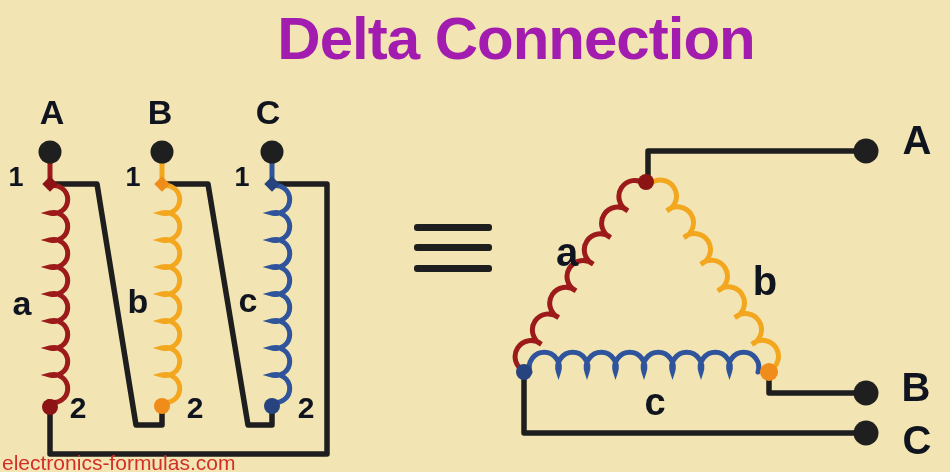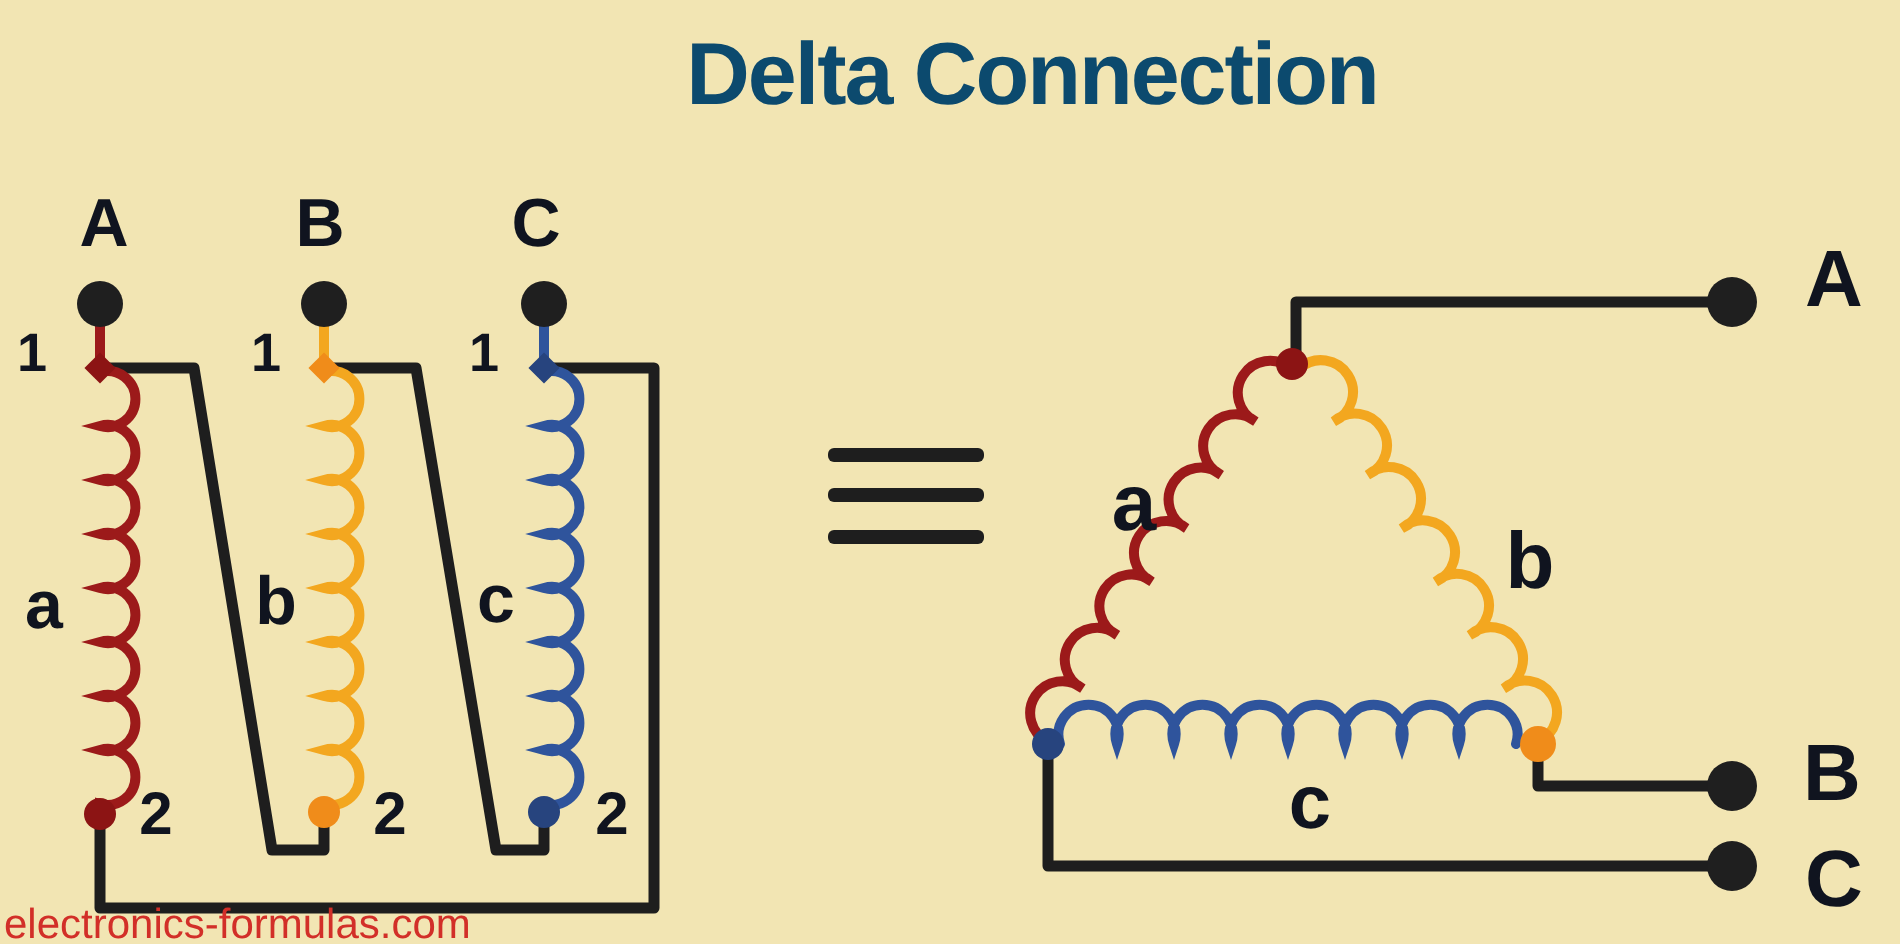--- a/index.html
+++ b/index.html
@@ -11,21 +11,21 @@
   }
   #stage{position:absolute;inset:0;width:950px;height:472px;}
   svg{position:absolute;left:0;top:0;}
   .lbl{
     position:absolute;transform:translate(-50%,-50%);
     font-weight:900;color:#10141f;line-height:1;white-space:nowrap;
     letter-spacing:0;
   }
   .title{
     position:absolute;left:516px;top:38px;transform:translate(-50%,-50%);
-    font-size:44px;font-weight:900;color:#0c4a6e;letter-spacing:-1px;
+    font-size:60px;font-weight:900;color:#a21caf;letter-spacing:-1px;
     white-space:nowrap;
   }
   .sz34{font-size:34px;}
   .sz40{font-size:40px;}
   .sz38{font-size:38px;}
   .num1{font-size:27px;font-weight:800;}
   .num2{font-size:30px;font-weight:800;}
   .watermark{
     position:absolute;left:2px;top:463px;transform:translate(0,-50%);
     font-size:21px;font-weight:400;color:#d22f28;white-space:nowrap;

